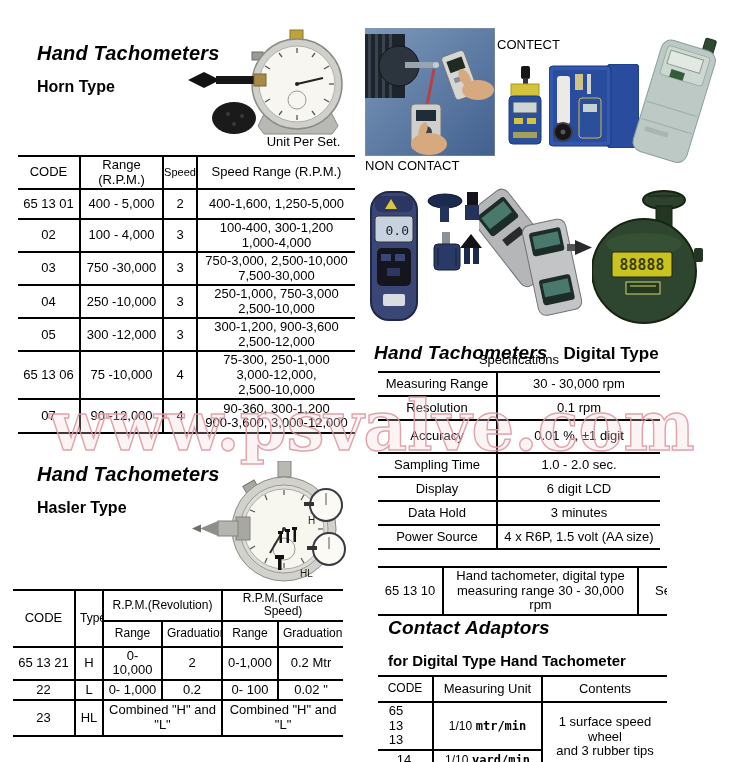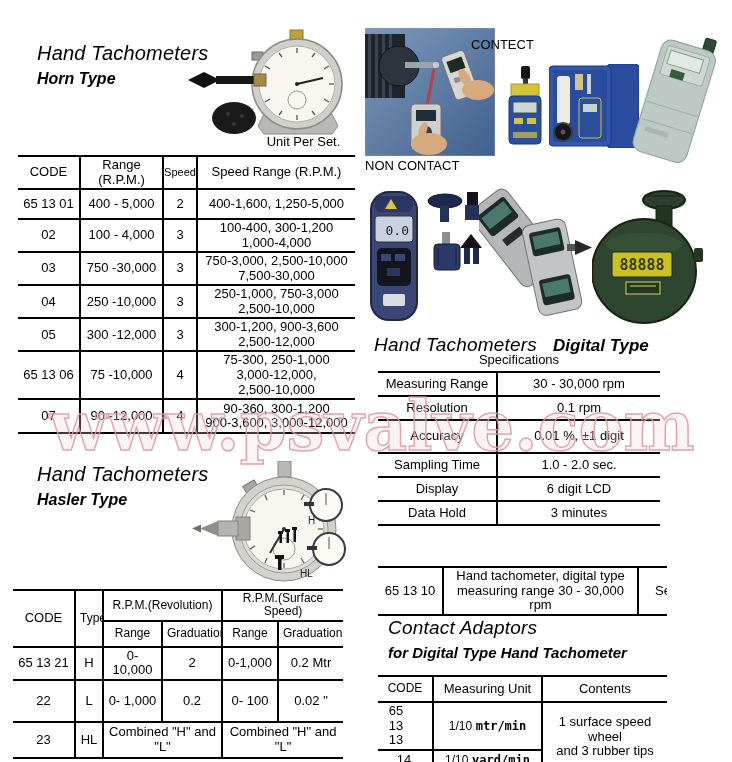--- a/index.html
+++ b/index.html
@@ -1,20 +1,20 @@
 <!DOCTYPE html>
 <html><head>
 <meta charset="utf-8">
 <style>
   html,body { margin:0; padding:0; background:#fff; }
   .page { position:relative; width:732px; height:762px; background:#ffffff; overflow:hidden;
           font-family:"Liberation Sans", sans-serif; color:#111; }
   .abs { position:absolute; }
-  .t1 { font-size:20px; font-weight:normal; font-style:italic; letter-spacing:.2px; color:#000; }
-  .t2 { font-size:16px; font-weight:bold; font-style:italic; color:#000; margin-top:5px; }
+  .t1 { font-size:20px; font-weight:bold; font-style:italic; letter-spacing:.2px; color:#000; }
+  .t2 { font-size:16px; font-weight:bold; color:#000; margin-top:13px; }
   .lbl { font-size:13px; color:#000; }
   table.ct { border-collapse:collapse; table-layout:fixed; font-size:13px; color:#000; }
   .ct td, .ct th { border:2px solid #000; padding:1px 4px; vertical-align:middle;
                    font-weight:normal; text-align:center; line-height:1.12; overflow:hidden; }
   .ct .el { border-left:none; }
   .ct .er { border-right:none; }
   .code { font-weight:bold; text-align:right; padding-right:12px; }
   .codec { font-weight:bold; }
   .pre { white-space:pre-line; }
   .left { text-align:left; padding-left:8px; }
@@ -162,21 +162,21 @@
     <ellipse cx="100" cy="50" rx="5" ry="10" fill="#d7a97e" transform="rotate(-30 100 50)"></ellipse>
     <g>
       <rect x="46" y="76" width="30" height="46" rx="4" fill="#cfcfcb" stroke="#70757c"></rect>
       <rect x="51" y="82" width="20" height="11" fill="#202c36"></rect>
       <circle cx="61" cy="104" r="6" fill="#3a4048"></circle>
       <ellipse cx="64" cy="116" rx="18" ry="11" fill="#d7a97e"></ellipse>
       <ellipse cx="58" cy="102" rx="4" ry="8" fill="#d7a97e" transform="rotate(20 58 102)"></ellipse>
     </g>
   </svg>
 
-  <div class="abs lbl" style="left:471px; top:37px;">CONTECT</div>
+  <div class="abs lbl" style="left:497px; top:37px;">CONTECT</div>
   <div class="abs lbl" style="left:365px; top:158px;">NON CONTACT</div>
 
   <svg class="abs" style="left:502px; top:66px;" width="46" height="82">
     <rect x="19" y="0" width="9" height="13" rx="2" fill="#161616"></rect>
     <rect x="21" y="12" width="5" height="7" fill="#333"></rect>
     <rect x="9" y="18" width="28" height="14" fill="#d6c33c" stroke="#a89a20"></rect>
     <rect x="7" y="30" width="32" height="48" rx="4" fill="#2c4f9c" stroke="#1c3a7c"></rect>
     <rect x="11" y="36" width="24" height="11" fill="#ccd6d4" stroke="#44506a"></rect>
     <rect x="12" y="52" width="9" height="6" fill="#d6c33c"></rect>
       <rect x="25" y="52" width="9" height="6" fill="#d6c33c"></rect>
@@ -295,20 +295,24 @@
           <td class="el left">Sampling Time</td>
           <td class="er">1.0 - 2.0 sec.</td>
         </tr>
     <tr style="height:24px">
           <td class="el left">Display</td>
           <td class="er">6 digit LCD</td>
         </tr>
     <tr style="height:24px">
           <td class="el left">Data Hold</td>
           <td class="er">3 minutes</td>
+        </tr>
+    <tr style="height:24px">
+          <td class="el left">Power Source</td>
+          <td class="er">4 x R6P, 1.5 volt (AA size)</td>
         </tr>
   </tbody>
     </table>
 
   <table class="ct abs" style="left:378px; top:566px; width:289px;">
     <colgroup>
         <col style="width:65px">
         <col style="width:195px">
         <col style="width:29px">
       </colgroup>
@@ -439,21 +443,21 @@
       <th class="er sub">Graduation</th>
     </tr>
     <tr style="height:32px">
       <td class="el code">65 13 21</td>
       <td>H</td>
       <td>0-10,000</td>
       <td>2</td>
       <td>0-1,000</td>
       <td class="er">0.2 Mtr</td>
     </tr>
-    <tr style="height:42px">
+    <tr style="height:20px">
       <td class="el code">22</td>
       <td>L</td>
       <td>0- 1,000</td>
       <td>0.2</td>
       <td>0- 100</td>
       <td class="er">0.02 "</td>
     </tr>
     <tr style="height:36px">
       <td class="el code">23</td>
       <td>HL</td>

